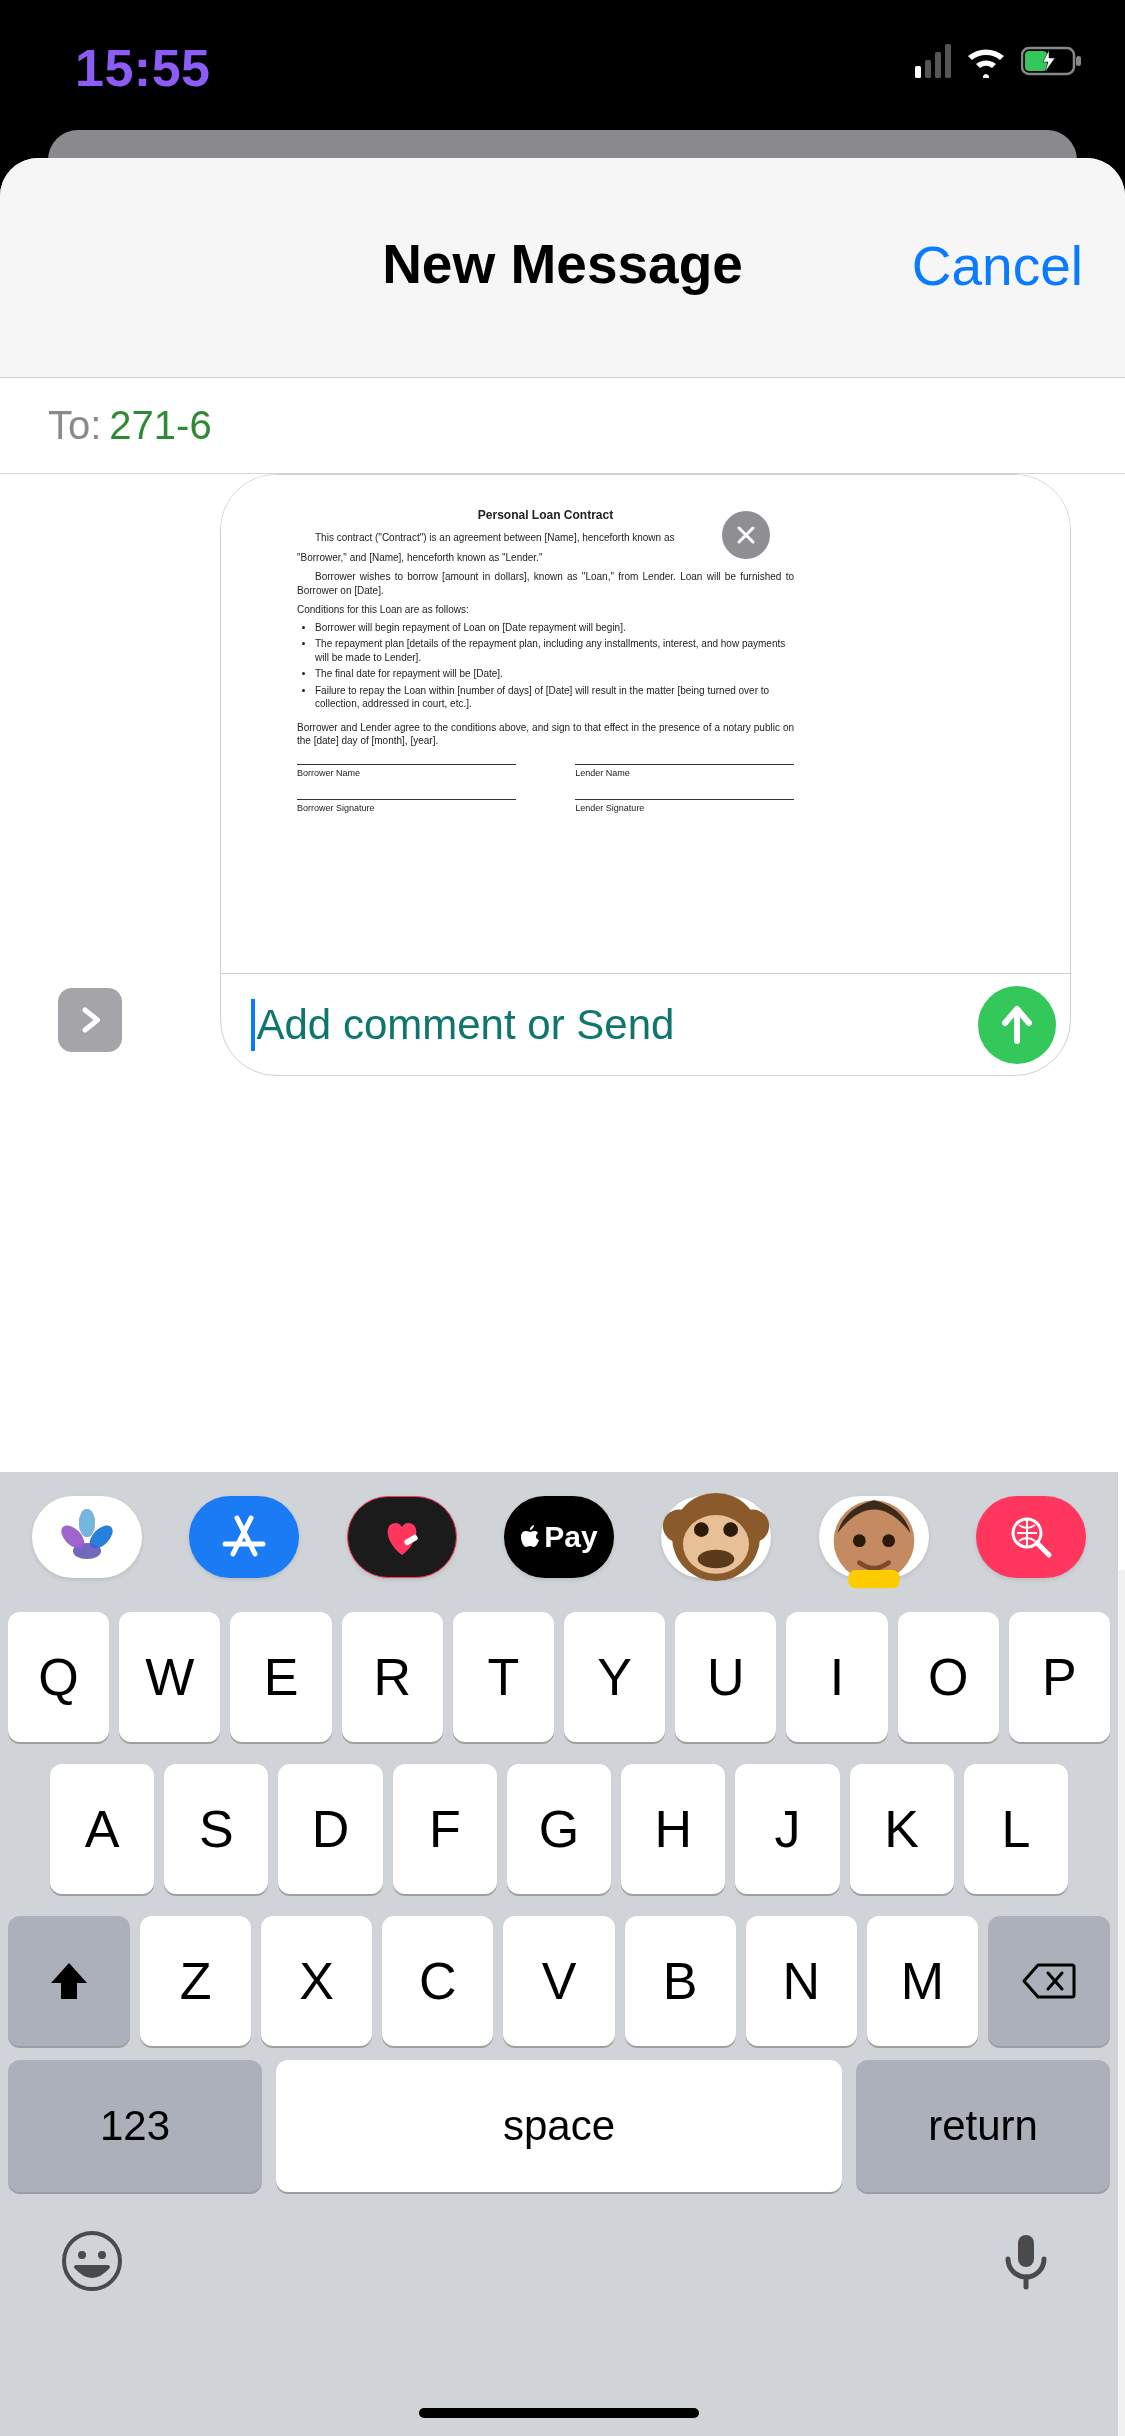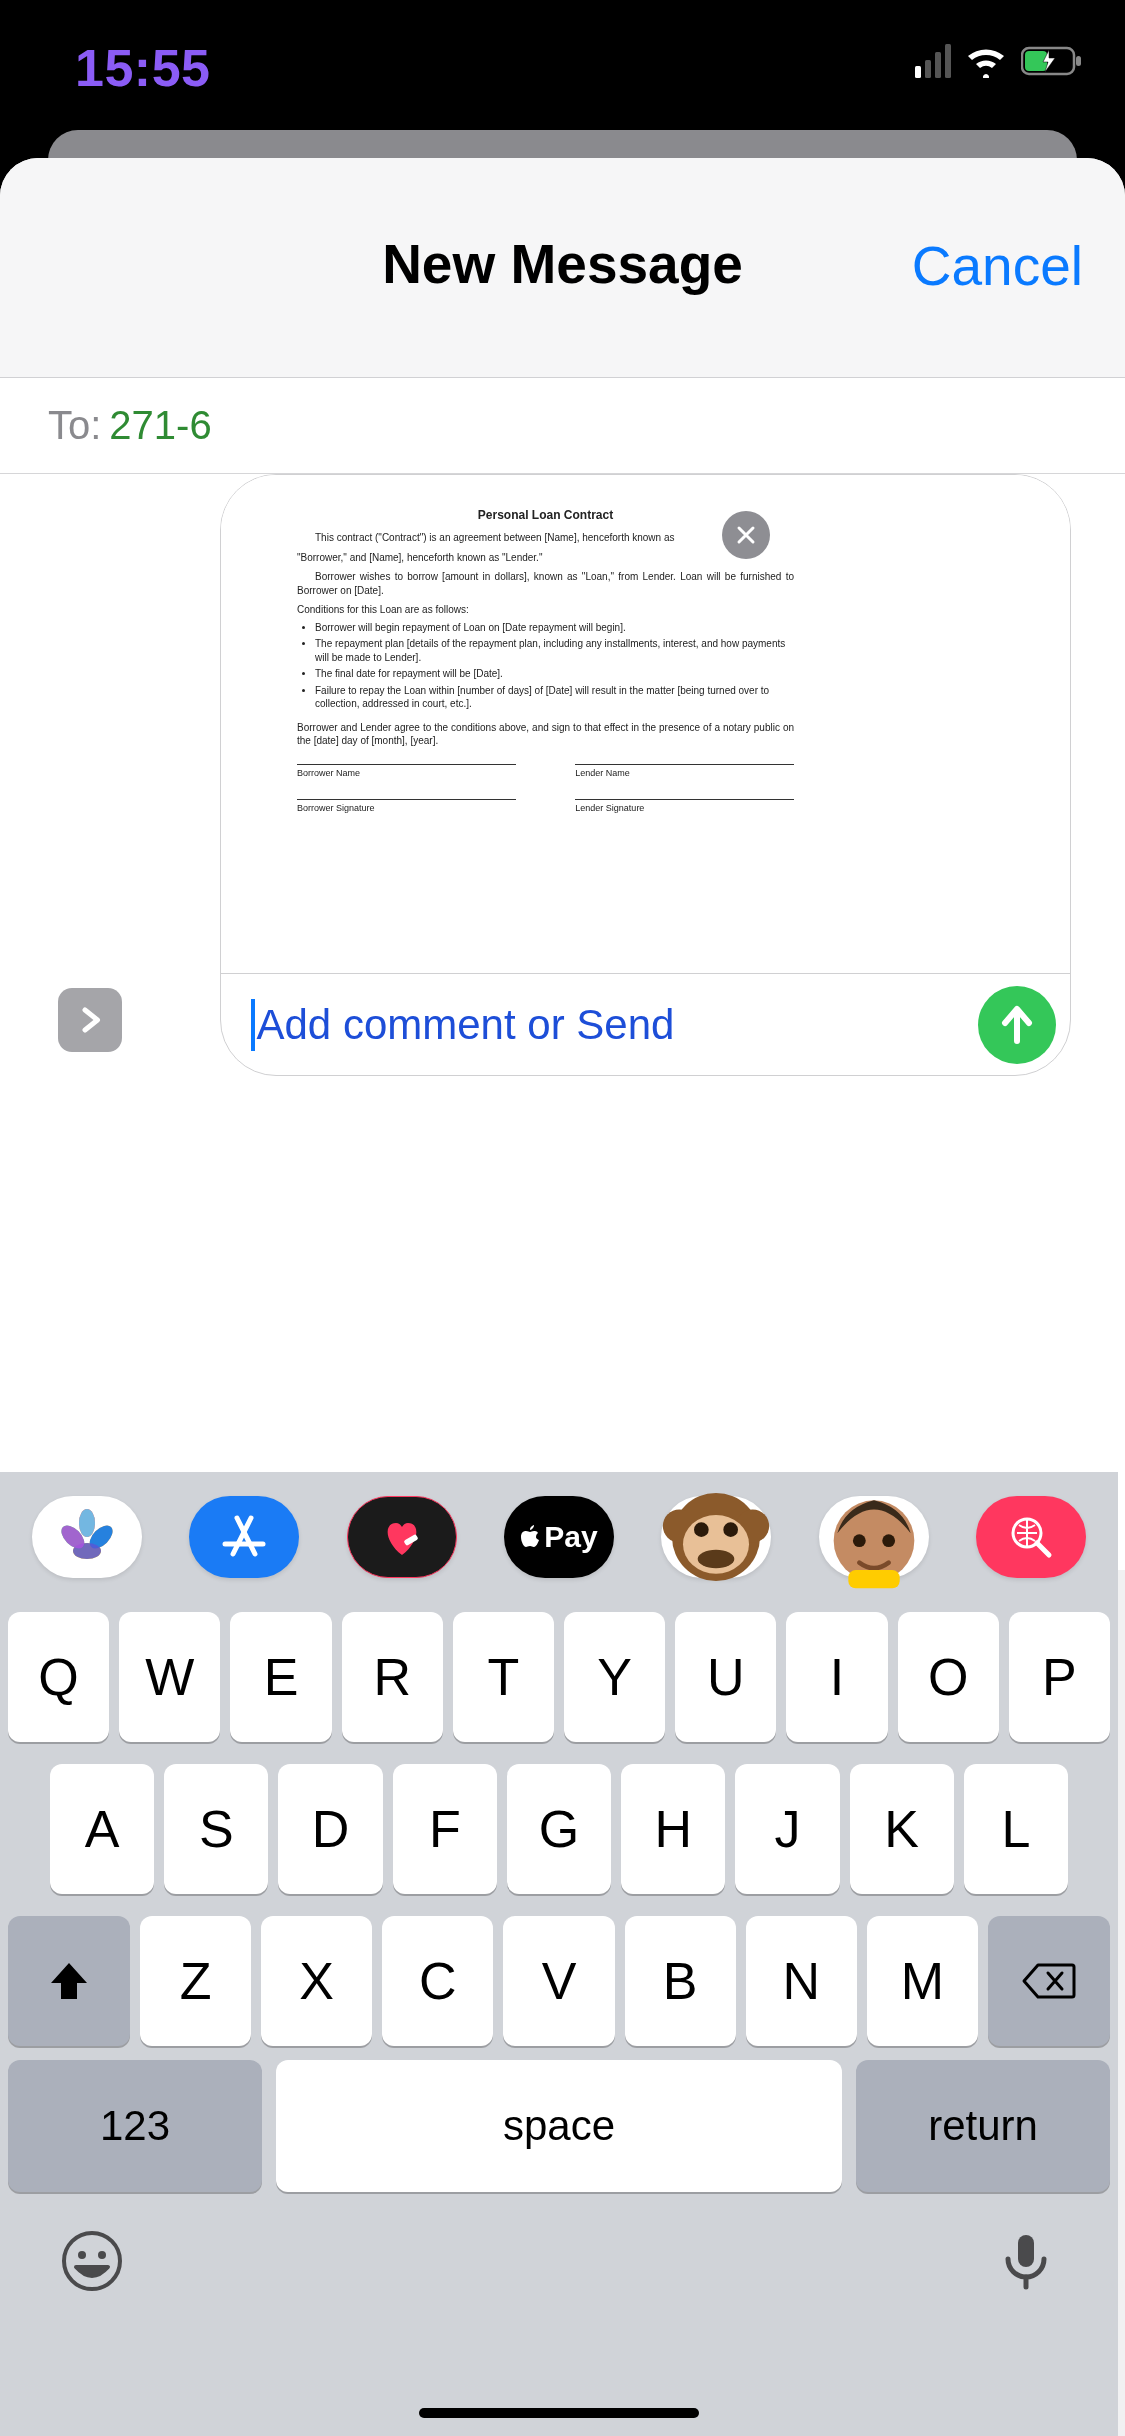--- a/index.html
+++ b/index.html
@@ -47,21 +47,21 @@
   .doc-conditions { margin-top: 4px; margin-bottom: 4px; }
   .doc-ul { list-style: disc; padding-left: 18px; }
   .doc-ul li { margin-bottom: 3px; }
   .doc-signblock { display: flex; justify-content: space-between; margin-top: 16px; }
   .doc-sigcol { width: 44%; }
   .doc-sigline { border-top: 1px solid #333; height: 0; margin-bottom: 2px; }
   .doc-siglabel { font-size: 9px; }
 
   .attachment-input-row { height: 102px; border-top: 1.5px solid #d0d0d2; display: flex; align-items: center; padding-left: 30px; padding-right: 12px; position: relative; }
   .attachment-cursor { width: 3.5px; height: 52px; background: #0a7aff; margin-right: 2px; }
-  .attachment-placeholder { font-size: 42px; color: #1d4ed8; }
+  .attachment-placeholder { font-size: 42px; color: #0f766e; }
   .attachment-send { position: absolute; right: 14px; top: 50%; transform: translateY(-50%); width: 78px; height: 78px; border-radius: 50%; background: #34c759; display: flex; align-items: center; justify-content: center; }
   .attachment-send svg { width: 36px; height: 40px; }
 
   .store-button { position: absolute; left: 58px; top: 830px; width: 64px; height: 64px; background: #a5a5a9; border-radius: 14px; display: flex; align-items: center; justify-content: center; }
   .store-button svg { width: 30px; height: 34px; }
 
   
   .keyboard { position: absolute; left: 0; right: 7px; bottom: 0; height: 964px; background: #d0d3d8; }
 
   

